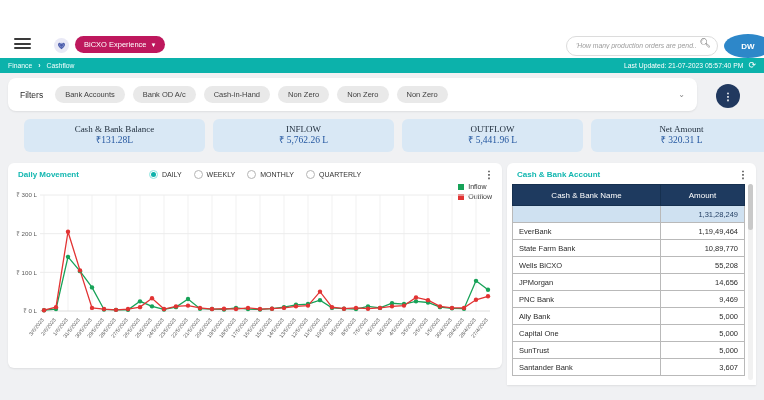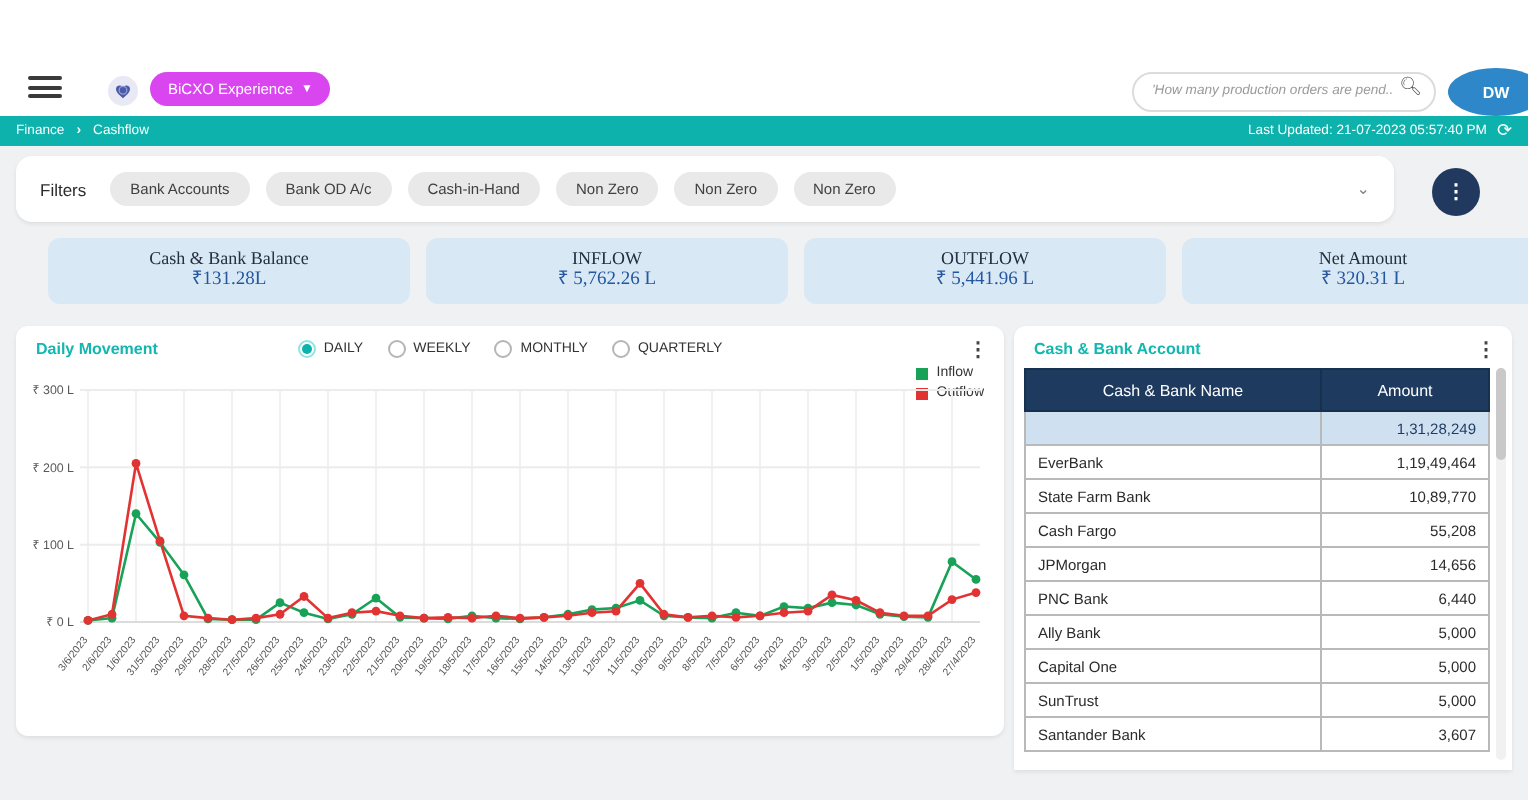--- a/index.html
+++ b/index.html
@@ -6,21 +6,21 @@
   body { background:#e8eaec; font-family:"Liberation Sans", sans-serif; }
   .page { position:relative; width:764px; height:400px; background:#f0f1f3; overflow:hidden; }
 
   
   .topbar { position:absolute; left:0; top:0; width:764px; height:58px; background:#ffffff; }
   .hamburger { position:absolute; left:14px; top:38px; width:17px; height:11px; cursor:pointer; }
   .hamburger span { display:block; height:2px; background:#3a3a3a; margin-bottom:2.5px; border-radius:1px; }
   .logo { position:absolute; left:54px; top:38px; width:15px; height:15px; border-radius:50%;
           background:#e9e9f6; display:flex; align-items:center; justify-content:center; }
   .brand-pill { position:absolute; left:75px; top:36px; height:17px; padding:0 9px; border-radius:9px;
-          background:#d946ef; color:#fff; font-size:7.5px; display:flex; align-items:center; gap:4px; cursor:pointer;text-align:right; }
+          background:#be185d; color:#fff; font-size:7.5px; display:flex; align-items:center; gap:4px; cursor:pointer;text-align:right; }
   .brand-caret { font-size:6px; }
   .search-box { position:absolute; left:566px; top:34px; width:152px; height:20px; }
   .search-box input { width:100%; height:100%; border:1px solid #dcdcdc; border-radius:10px;
           padding:0 20px 0 9px; font-size:6.8px; color:#333; outline:none; font-family:"Liberation Sans", sans-serif;
           font-style:italic; }
   .search-box input::placeholder { color:#9a9a9a; font-style:italic; }
   .search-icon { position:absolute; right:7px; top:4px; font-size:9px; color:#555; cursor:pointer; }
   .avatar { position:absolute; left:724px; top:34px; width:48px; height:24px; border-radius:50%;
           background:#2d87c9; color:#fff; font-size:8px; font-weight:bold;
           display:flex; align-items:center; justify-content:center; cursor:pointer; }
@@ -362,30 +362,30 @@
           </tr>
           <tr>
             <td>EverBank</td>
             <td class="amt">1,19,49,464</td>
           </tr>
           <tr>
             <td>State Farm Bank</td>
             <td class="amt">10,89,770</td>
           </tr>
           <tr>
-            <td>Cash Fargo</td>
+            <td>Wells BiCXO</td>
             <td class="amt">55,208</td>
           </tr>
           <tr>
             <td>JPMorgan</td>
             <td class="amt">14,656</td>
           </tr>
           <tr>
             <td>PNC Bank</td>
-            <td class="amt">6,440</td>
+            <td class="amt">9,469</td>
           </tr>
           <tr>
             <td>Ally Bank</td>
             <td class="amt">5,000</td>
           </tr>
           <tr>
             <td>Capital One</td>
             <td class="amt">5,000</td>
           </tr>
           <tr>

